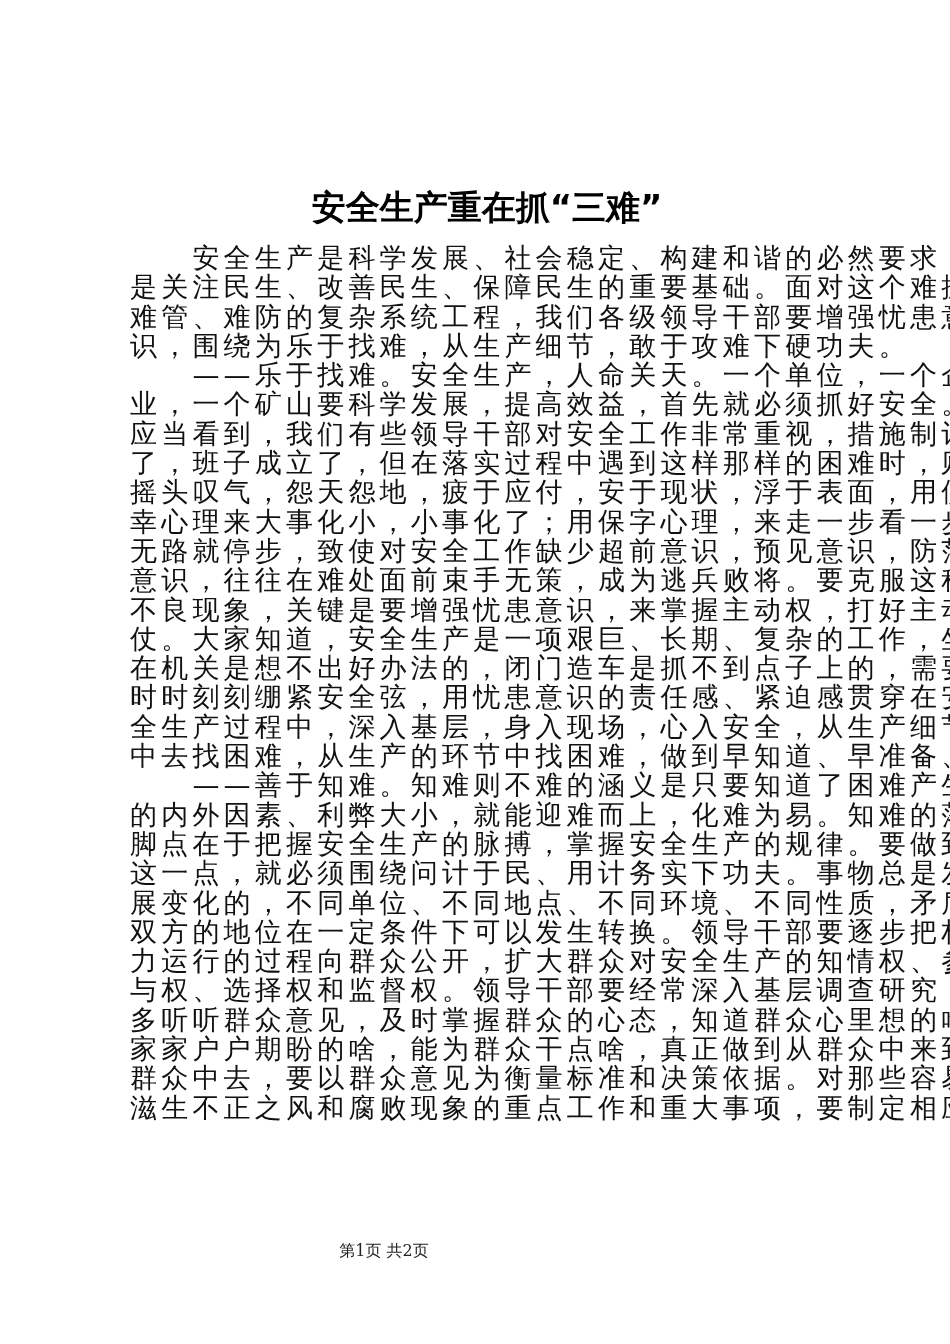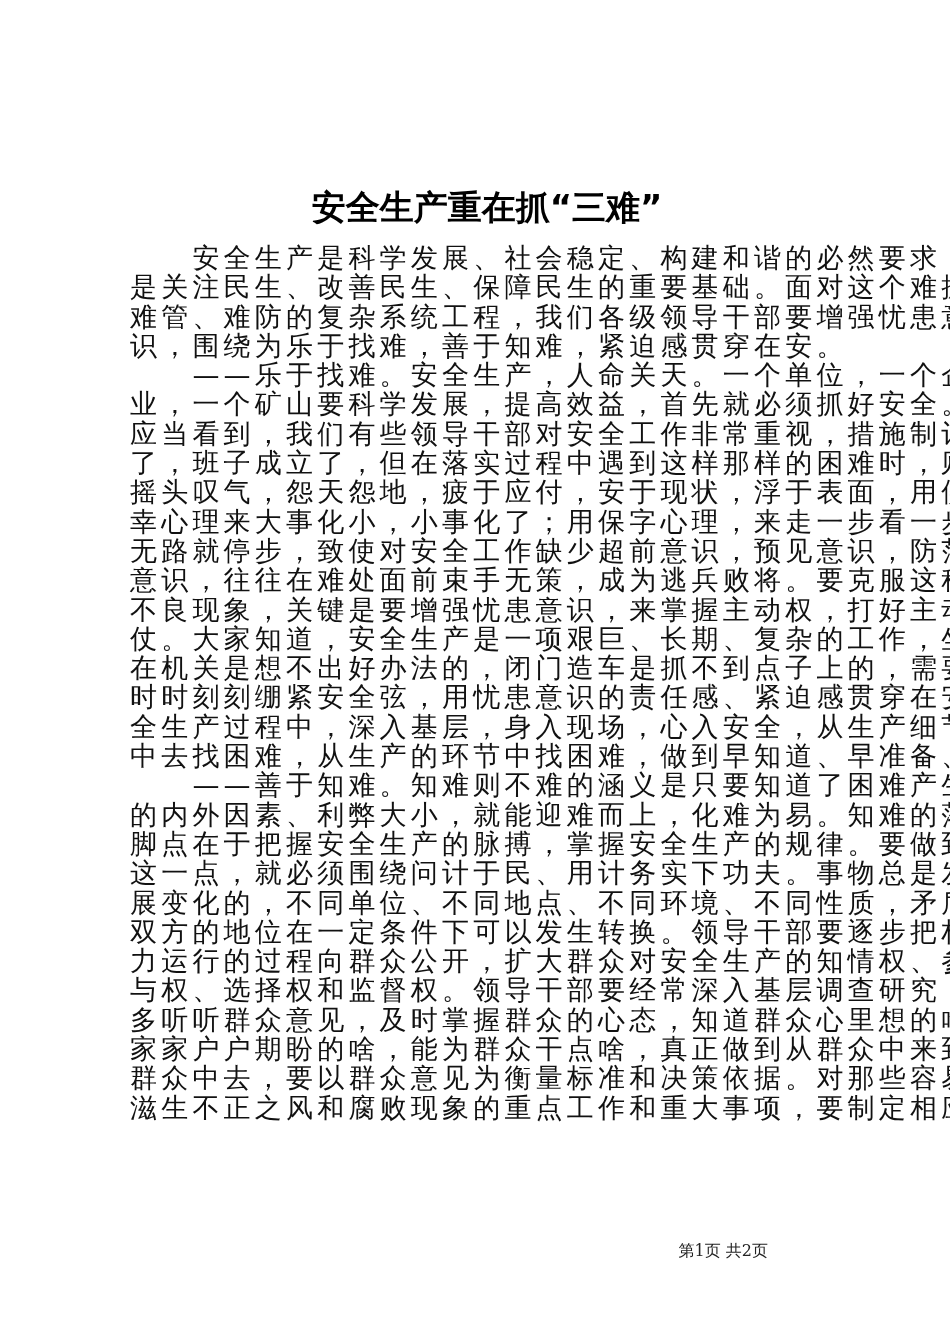--- a/index.html
+++ b/index.html
@@ -1,33 +1,33 @@
 <!DOCTYPE html>
 <html><head>
   <meta charset="utf-8">
   <style>
     html, body { margin: 0; padding: 0; background: #ffffff; }
     body { width: 950px; height: 1344px; position: relative; overflow: hidden; font-family: "DejaVu Sans", sans-serif; color: #111; }
     .page { position: absolute; left: 0; top: 0; width: 950px; height: 1344px; background: #fff; }
     .title { position: absolute; left: 12px; width: 950px; top: 184px; text-align: center; font-family: "DejaVu Sans", sans-serif; font-weight: bold; font-size: 34px; line-height: 46px; letter-spacing: 0px; color: #000; }
     .body { position: absolute; left: 130px; top: 243px; width: 712px; }
     .line { height: 29.3px; line-height: 29.3px; font-size: 27px; white-space: nowrap; letter-spacing: 4.2px; color: #111; }
-    .footer { position: absolute; left: 0; width: 768px; top: 1240px; text-align: right; font-family: "DejaVu Serif", serif; font-size: 16px; line-height: 22px; color: #222; }
+    .footer { position: absolute; left: 0; width: 768px; top: 1240px; text-align: center; font-family: "DejaVu Serif", serif; font-size: 16px; line-height: 22px; color: #222; }
   </style>
 </head>
 <body>
 
 <div class="page">
   <div class="title">安全生产重在抓“三难”</div>
 
   <div class="body">
     <div class="line">　　安全生产是科学发展、社会稳定、构建和谐的必然要求，</div>
     <div class="line">是关注民生、改善民生、保障民生的重要基础。面对这个难抓、</div>
     <div class="line">难管、难防的复杂系统工程，我们各级领导干部要增强忧患意</div>
-    <div class="line">识，围绕为乐于找难，善于知难，紧迫感贯穿在安。</div>
+    <div class="line">识，围绕为乐于找难，从生产细节，敢于攻难下硬功夫。</div>
     <div class="line">　　——乐于找难。安全生产，人命关天。一个单位，一个企</div>
     <div class="line">业，一个矿山要科学发展，提高效益，首先就必须抓好安全。</div>
     <div class="line">应当看到，我们有些领导干部对安全工作非常重视，措施制订</div>
     <div class="line">了，班子成立了，但在落实过程中遇到这样那样的困难时，则</div>
     <div class="line">摇头叹气，怨天怨地，疲于应付，安于现状，浮于表面，用侥</div>
     <div class="line">幸心理来大事化小，小事化了；用保字心理，来走一步看一步，</div>
     <div class="line">无路就停步，致使对安全工作缺少超前意识，预见意识，防范</div>
     <div class="line">意识，往往在难处面前束手无策，成为逃兵败将。要克服这种</div>
     <div class="line">不良现象，关键是要增强忧患意识，来掌握主动权，打好主动</div>
     <div class="line">仗。大家知道，安全生产是一项艰巨、长期、复杂的工作，坐</div>

